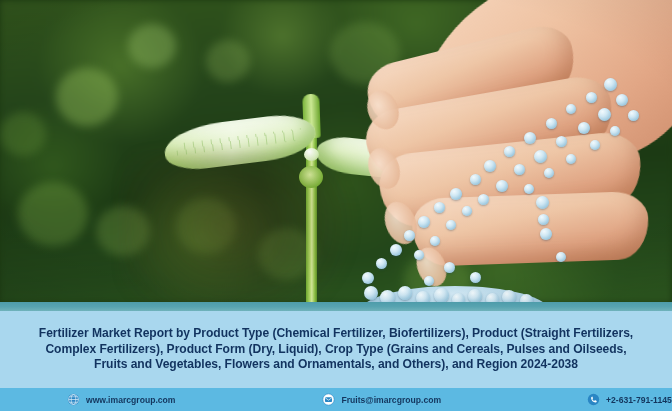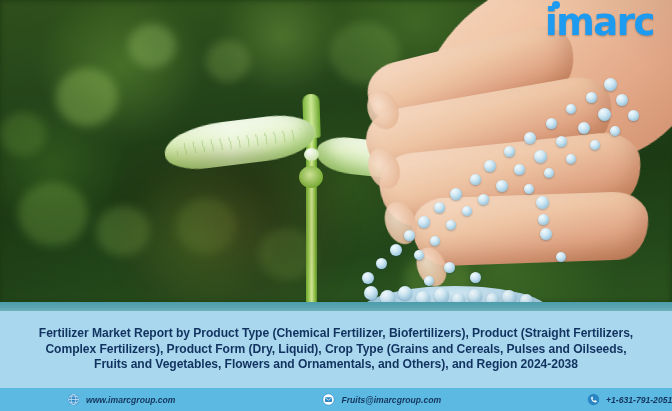--- a/index.html
+++ b/index.html
@@ -237,21 +237,20 @@
   }
 
   
   .footer {
     position: absolute;
     left: 0; top: 388px;
     width: 672px; height: 23px;
     background: #5cb9e2;
     display: flex;
     align-items: center;
-    font-style: italic;
   }
   .footer-item {
     display: flex;
     align-items: center;
     gap: 6px;
     color: #14365e;
     font-size: 8.6px;
     font-weight: bold;
     font-family: "Liberation Sans", sans-serif;
     white-space: nowrap;
@@ -360,24 +359,20 @@
       <span class="granule" style="left:434px; top:288px; width:15px; height:15px;"></span>
       <span class="granule" style="left:452px; top:293px; width:13px; height:13px;"></span>
       <span class="granule" style="left:468px; top:289px; width:14px; height:14px;"></span>
       <span class="granule" style="left:486px; top:293px; width:13px; height:13px;"></span>
       <span class="granule" style="left:502px; top:290px; width:14px; height:14px;"></span>
       <span class="granule" style="left:520px; top:294px; width:13px; height:13px;"></span>
     </div>
 
     <div class="photo-vignette"></div>
 
-    <div class="logo">
-      <span class="logo-word">imarc</span>
-      <span class="logo-dot"></span>
-    </div>
   </div>
 
   <div class="divider"></div>
 
   <div class="title-block">
     <p class="title-text">Fertilizer Market Report by Product Type (Chemical Fertilizer, Biofertilizers), Product (Straight Fertilizers, Complex Fertilizers), Product Form (Dry, Liquid), Crop Type (Grains and Cereals, Pulses and Oilseeds, Fruits and Vegetables, Flowers and Ornamentals, and Others), and Region 2024-2038</p>
   </div>
 
   <div class="footer">
 
@@ -407,17 +402,17 @@
       <span>Fruits@imarcgroup.com</span>
     </div>
 
     <div class="footer-item fi-phone">
       <span class="fic">
         <svg width="13" height="13" viewBox="0 0 24 24">
           <circle cx="12" cy="12" r="10.5" fill="#2a86c4"></circle>
           <path d="M8.6 6.4c.7-.2 1.3.1 1.6.8l.8 1.8c.2.6.1 1.1-.4 1.5l-.8.6c.7 1.6 1.9 2.8 3.5 3.5l.6-.8c.4-.5.9-.6 1.5-.4l1.8.8c.7.3 1 .9.8 1.6-.3 1.1-1.3 1.8-2.5 1.7-4.2-.4-7.5-3.7-7.9-7.9-.1-1.2.6-2.2 1.7-2.5z" fill="#ffffff"></path>
         </svg>
       </span>
-      <span>+1-631-791-2051</span>
+      <span>+2-631-791-1145</span>
     </div>
 
   </div>
 </div>
 
 </body></html>

